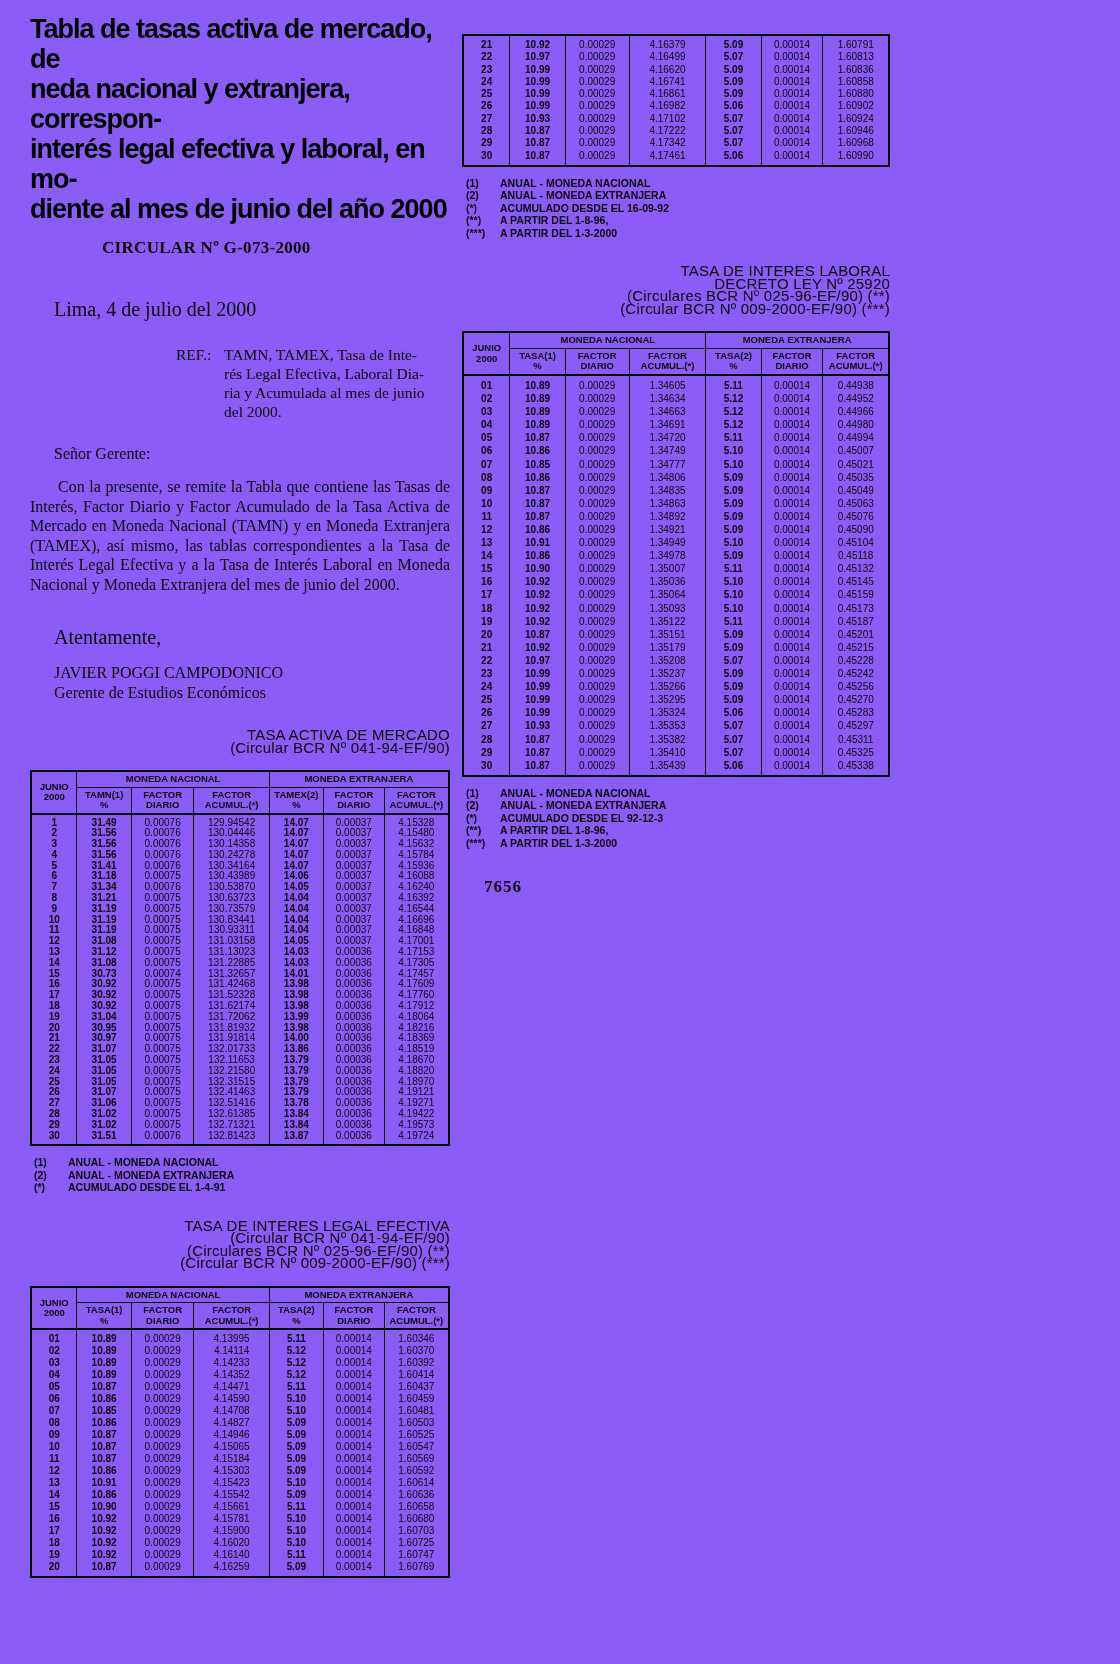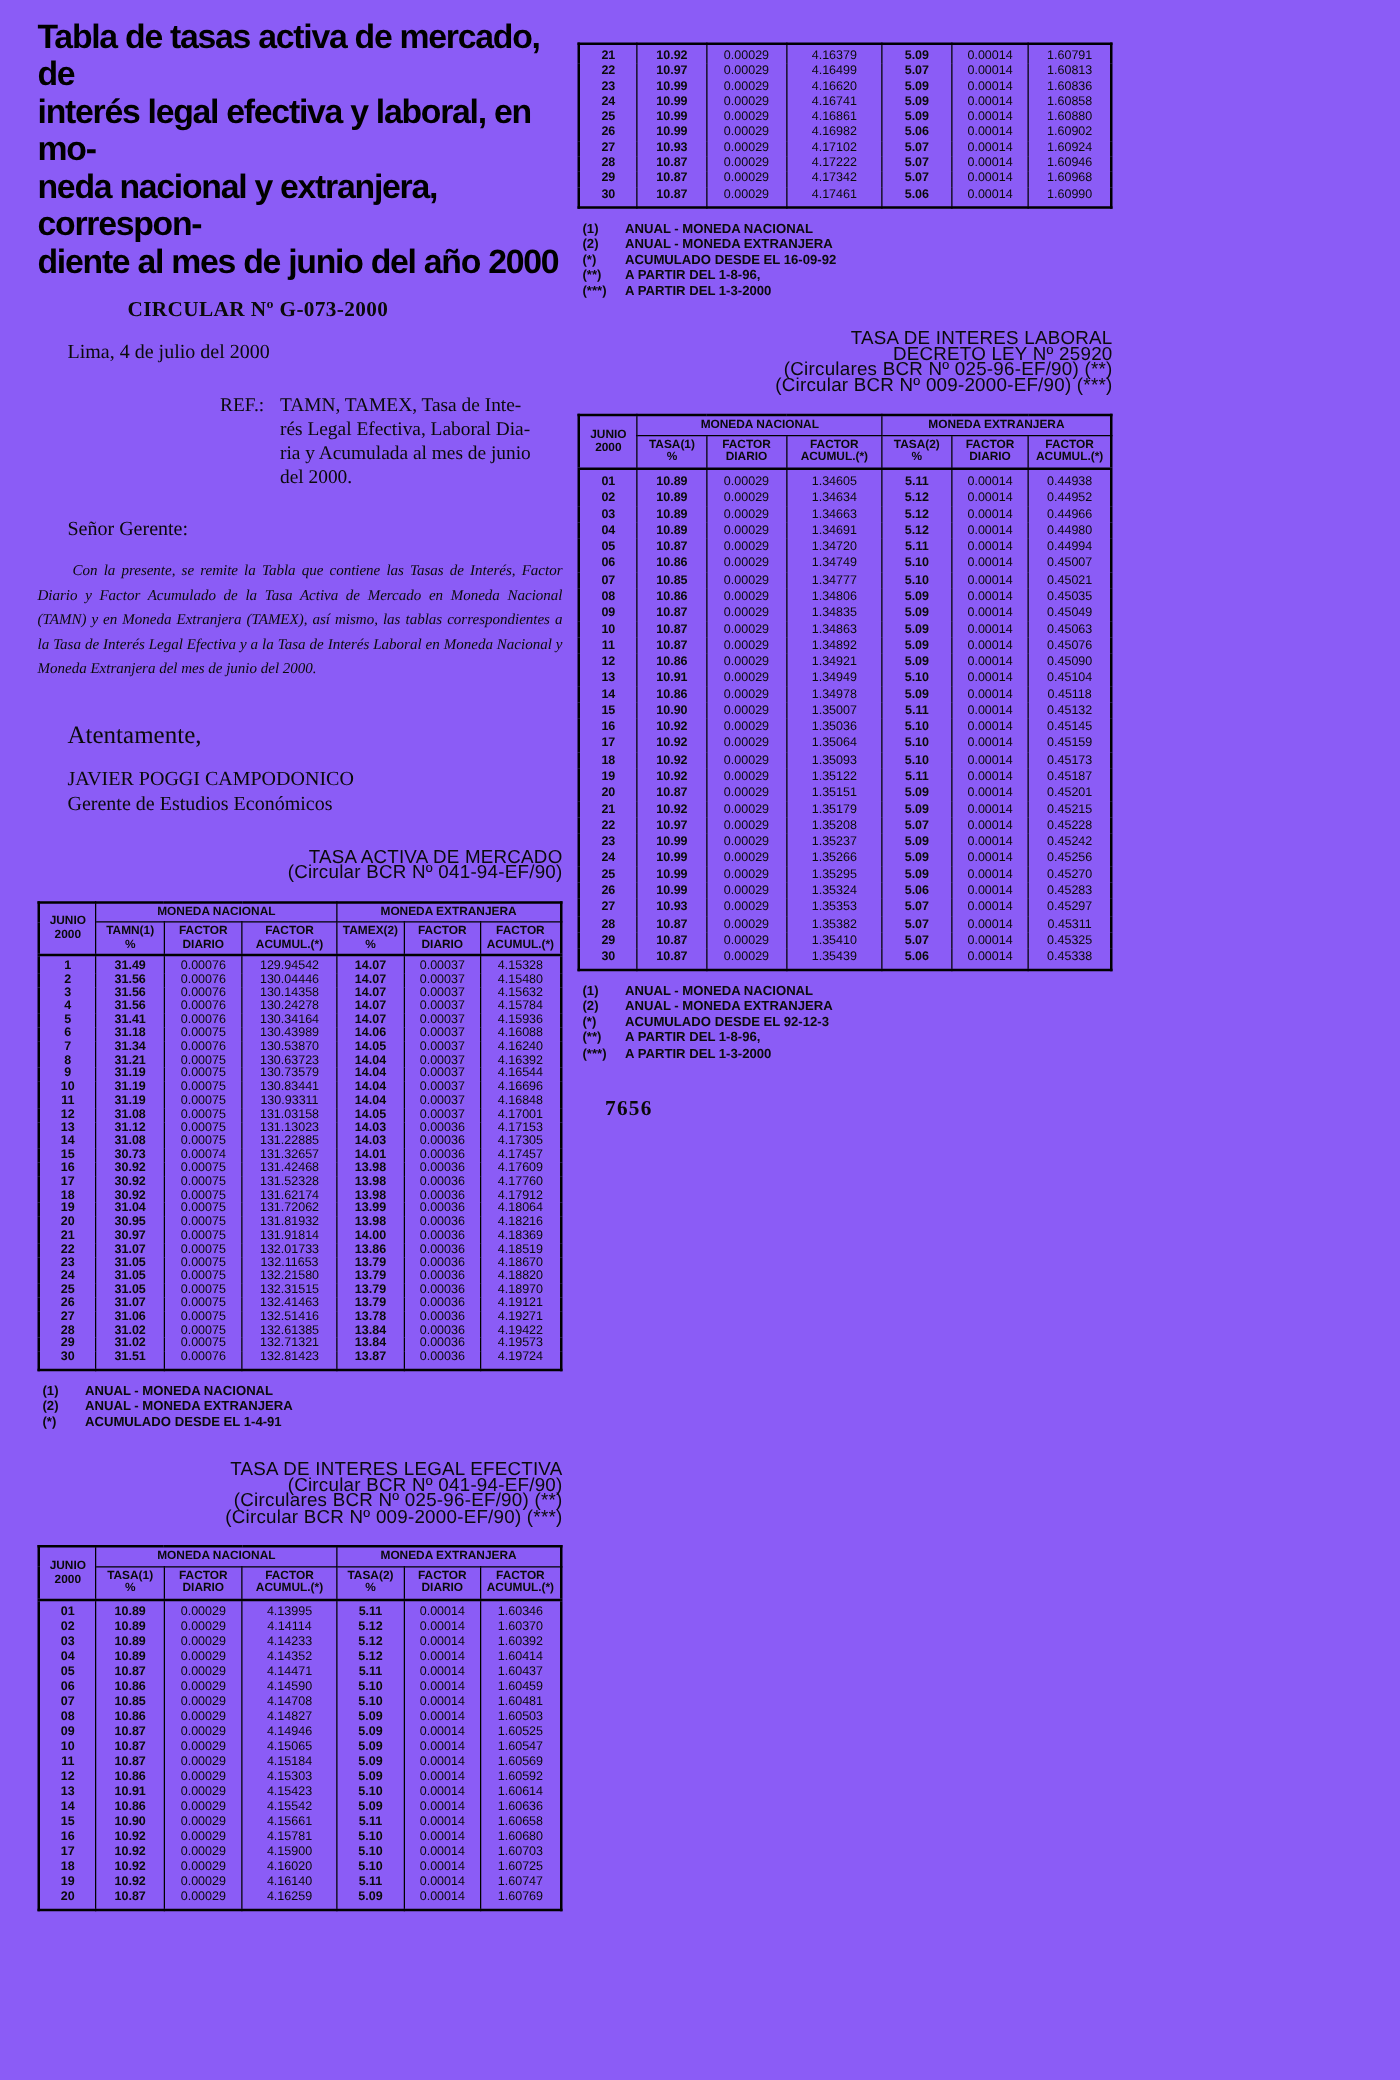--- a/index.html
+++ b/index.html
@@ -2,25 +2,25 @@
 <html><head>
 <meta charset="utf-8">
 <style>
   html,body{margin:0;padding:0;background:#e8e8e4;}
   .sheet{position:relative;width:1120px;height:1664px;background:#8b5cf6;font-family:"Liberation Serif",serif;color:#0a0a0a;overflow:hidden;}
   .col-left{position:absolute;left:30px;top:14px;width:420px;}
   .col-right{position:absolute;left:462px;top:18px;width:428px;}
 
   .headline{font-family:"Liberation Sans",sans-serif;font-weight:bold;font-size:27px;line-height:30px;letter-spacing:-1px;color:#000;}
   .circular{font-weight:bold;font-size:17px;margin-top:14px;margin-left:72px;letter-spacing:.3px;}
-  .dateline{font-size:16px;margin-top:15px;margin-left:24px;}
+  .dateline{font-size:20px;margin-top:40px;margin-left:24px;}
   .refblock{display:flex;margin-top:24px;margin-left:146px;font-size:15.5px;line-height:19px;}
   .reflabel{width:48px;flex:none;}
   .salutation{font-size:16px;margin-top:24px;margin-left:24px;}
-  .bodytext{font-size:12px;line-height:19.5px;text-align:justify;margin-top:14px;text-indent:28px;font-style:italic;}
+  .bodytext{font-size:16px;line-height:19.5px;text-align:justify;margin-top:14px;text-indent:28px;}
   .closing{font-size:20px;margin-top:32px;margin-left:24px;}
   .signer{font-size:16px;margin-top:14px;margin-left:24px;line-height:20px;}
 
   .tbl-title{font-family:"Liberation Sans",sans-serif;font-weight:normal;font-size:15px;line-height:12.5px;text-align:right;letter-spacing:.2px;}
   .mt1{margin-top:26px;}
 
   table.rate{border-collapse:collapse;width:100%;table-layout:fixed;font-family:"Liberation Sans",sans-serif;margin-top:16px;border:2.5px solid #000;}
   table.rate th{border:1.5px solid #000;font-size:9.5px;line-height:10.5px;font-weight:bold;white-space:pre-line;padding:2px 0;}
   table.rate td{border-left:1.5px solid #000;border-right:1.5px solid #000;text-align:center;font-size:10px;padding:0;}
   table.rate thead{border-bottom:2.5px solid #000;}
@@ -46,22 +46,22 @@
   .gap-cont{margin-top:0;}
 </style>
 </head>
 <body>
 
 <div class="sheet">
 
   <div class="col-left">
     <div class="headline">
         <div>Tabla de tasas activa de mercado, de</div>
+        <div>neda nacional y extranjera, correspon-</div>
         <div>interés legal efectiva y laboral, en mo-</div>
-        <div>neda nacional y extranjera, correspon-</div>
         <div>diente al mes de junio del año 2000</div>
       </div>
     <div class="circular">CIRCULAR Nº G-073-2000</div>
     <div class="dateline">Lima, 4 de julio del 2000</div>
 
     <div class="refblock">
       <div class="reflabel">REF.:</div>
       <div>
           <div>TAMN, TAMEX, Tasa de Inte-</div>
           <div>rés Legal Efectiva, Laboral Dia-</div>

